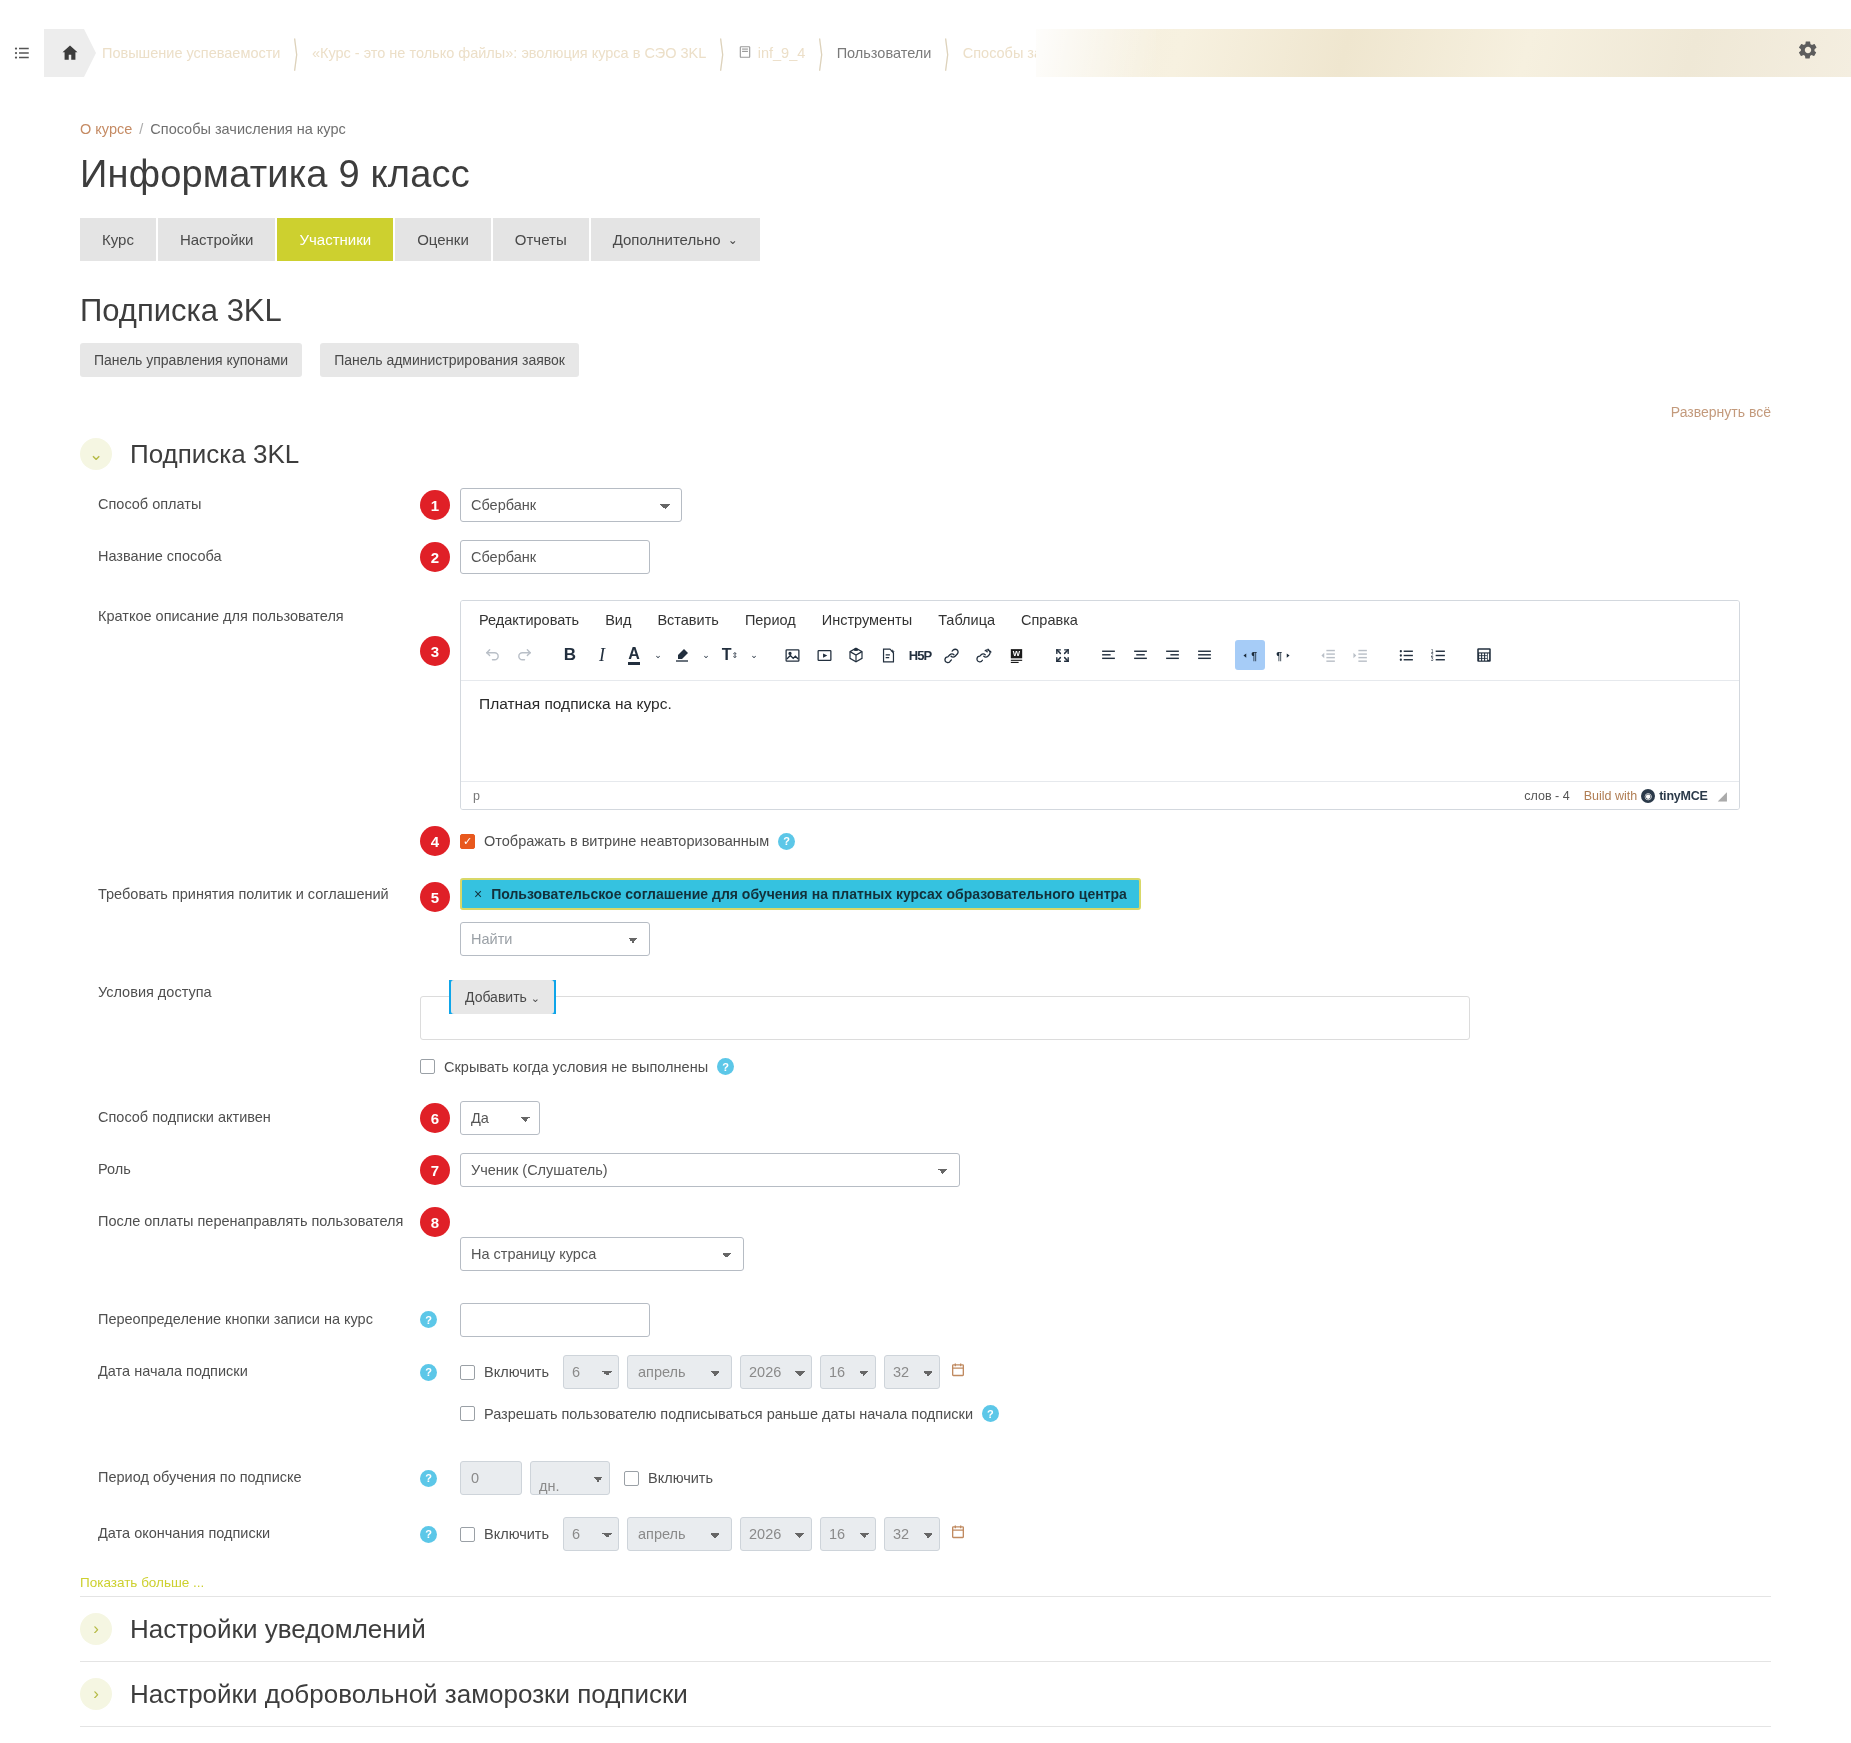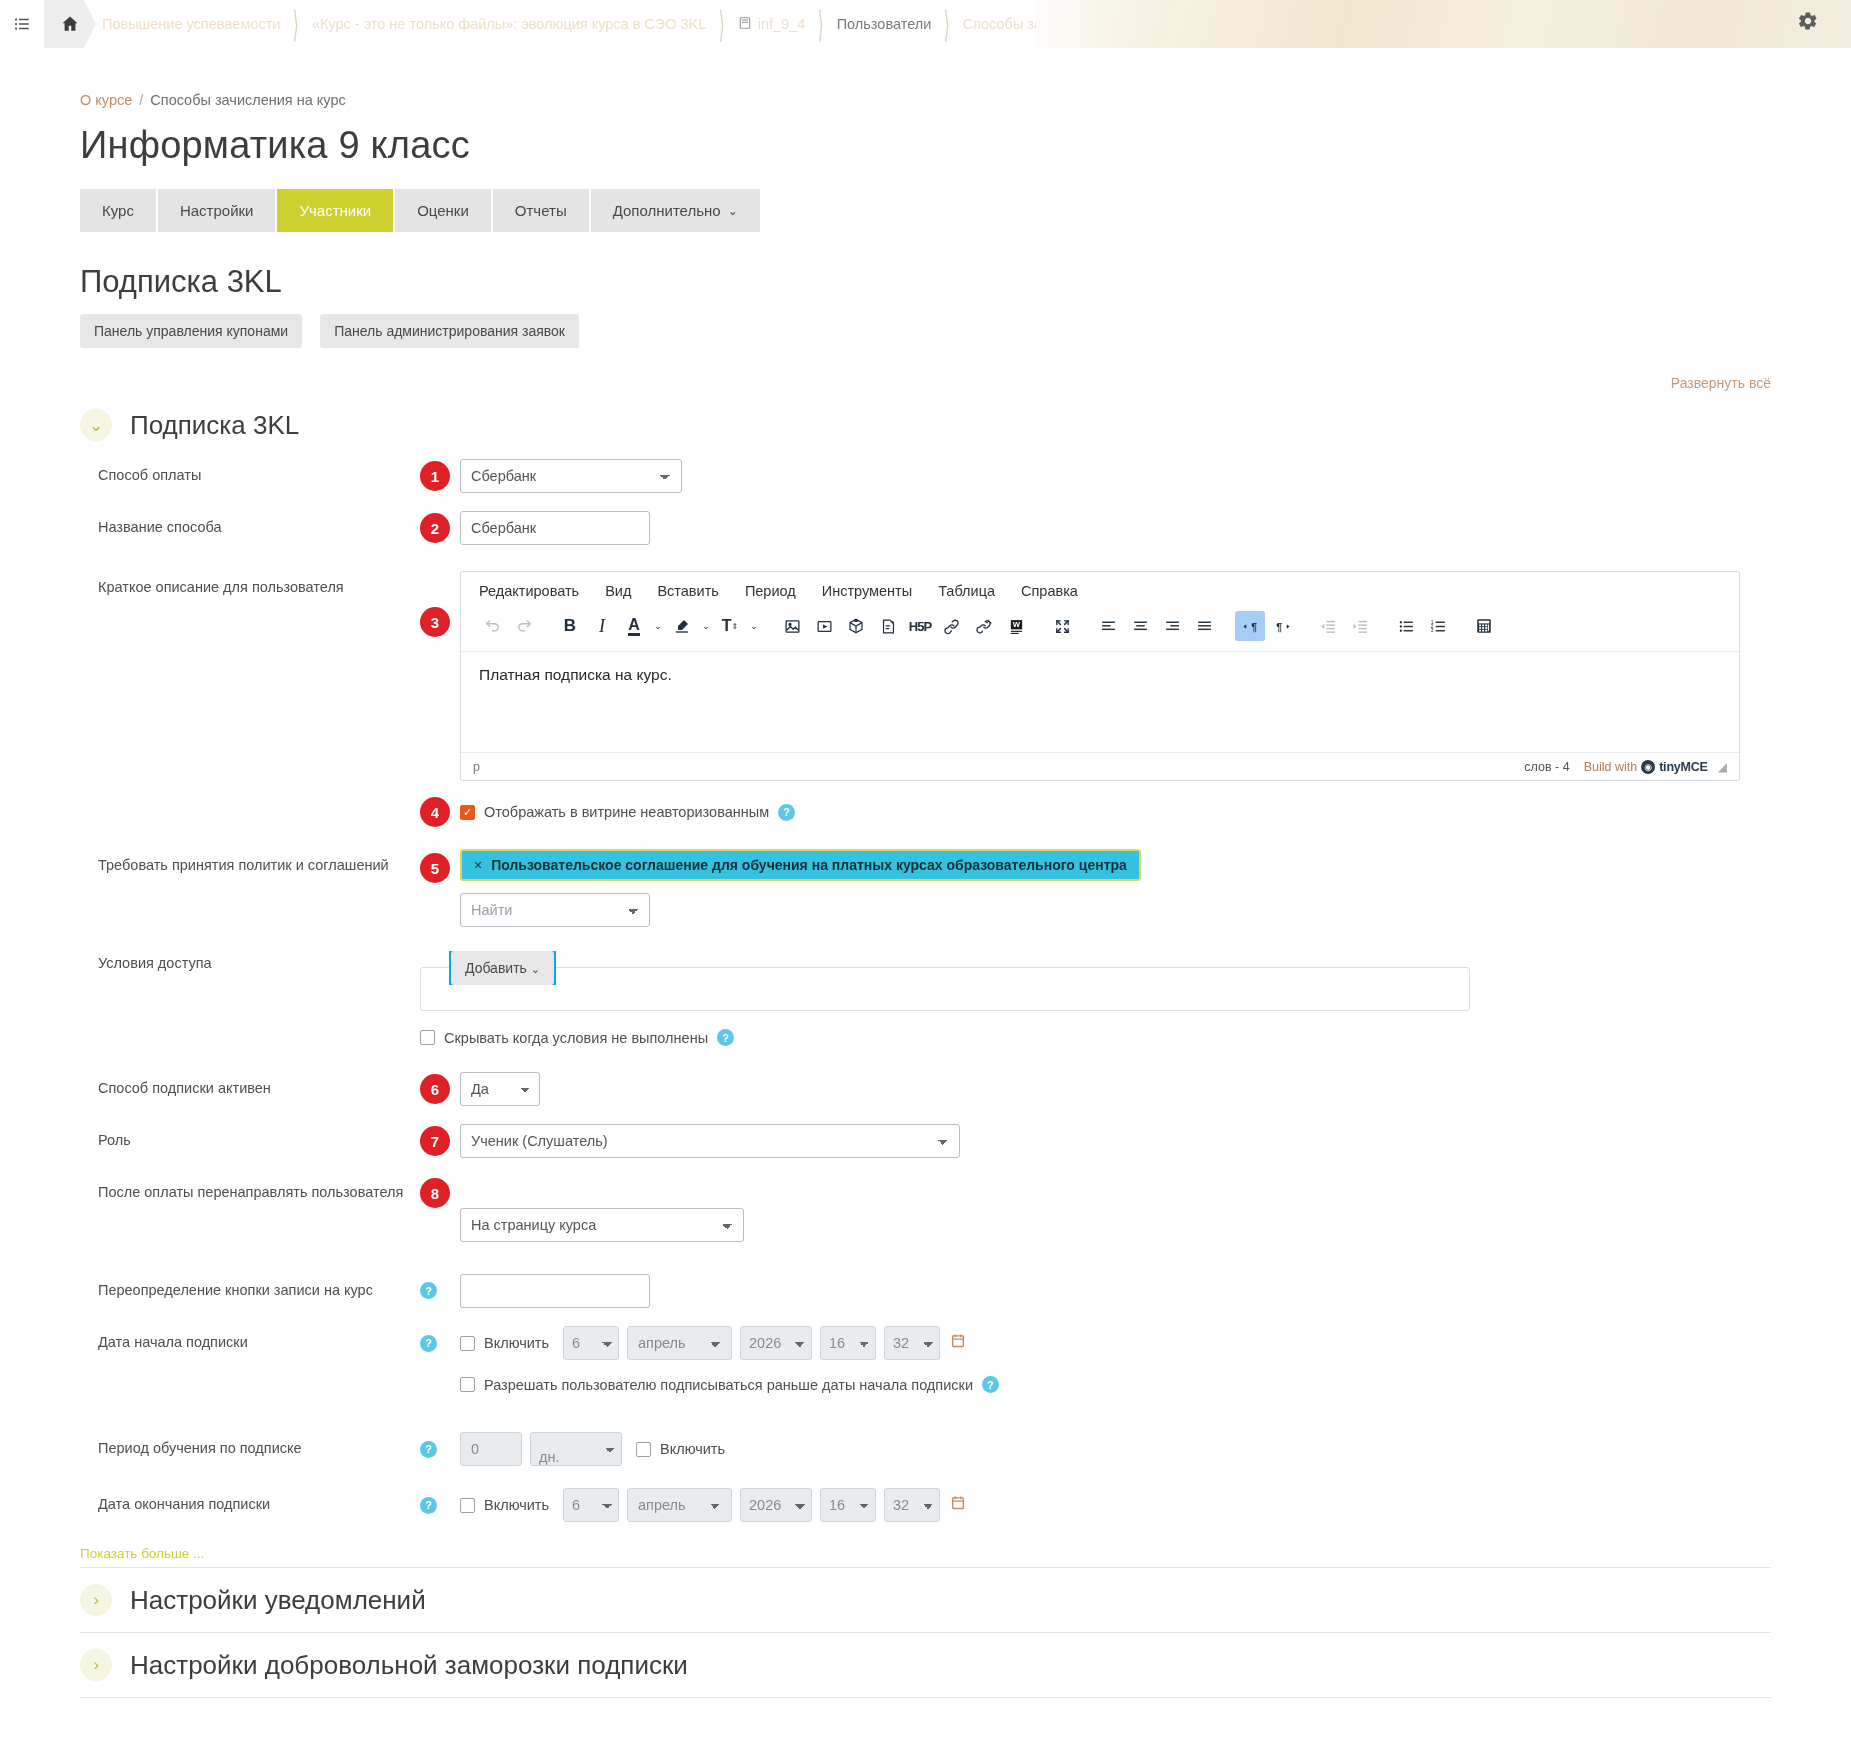--- a/index.html
+++ b/index.html
@@ -10,21 +10,21 @@
     font-family:"Liberation Sans", sans-serif;
     color:#333;
     font-size:15px;
     overflow:hidden;
     position:relative;
   }
 
   
   .topbar{
     position:relative;height:48px;background:#fff;
-    display:flex;align-items:flex-end;
+    display:flex;align-items:flex-end;margin-top:29px;
   }
   .tb-burger{width:44px;height:48px;display:flex;align-items:center;justify-content:center;color:#555;}
   .tb-home{
     width:52px;height:48px;background:#ededed;
     display:flex;align-items:center;justify-content:center;color:#3c3c3c;
     clip-path:polygon(0 0,calc(100% - 12px) 0,100% 50%,calc(100% - 12px) 100%,0 100%);
   }
   .crumbs{display:flex;align-items:center;height:48px;flex:0 0 auto;}
   .crumb{
     font-size:14.5px;color:#e9ddc6;white-space:nowrap;padding:0 6px;
@@ -651,21 +651,21 @@
     </div>
   </div>
 
   <div class="row" style="margin-top:26px;">
     <div class="lbl">Период обучения по подписке</div>
     <div class="ctl" style="align-items:center;">
       <div class="helpwrap" style="padding-top:0;">
         <span class="help">?</span>
       </div>
       <input class="txt disabled" style="width: 62px; margin-right: 8px;" value="0">
-      <select class="sel disabled" style="width:92px;padding:15px 24px 0 8px;background-position:calc(100% - 11px) 15px, calc(100% - 6px) 15px;margin-right:14px;"><option>дн.</option></select>
+      <select class="sel disabled" style="width:80px;padding:15px 24px 0 8px;background-position:calc(100% - 11px) 15px, calc(100% - 6px) 15px;margin-right:14px;"><option>дн.</option></select>
       <div class="cbrow">
         <span class="cb"></span>
         <span>Включить</span>
       </div>
     </div>
   </div>
 
   <div class="row" style="margin-top:22px;">
     <div class="lbl">Дата окончания подписки</div>
     <div class="ctl" style="align-items:center;">

